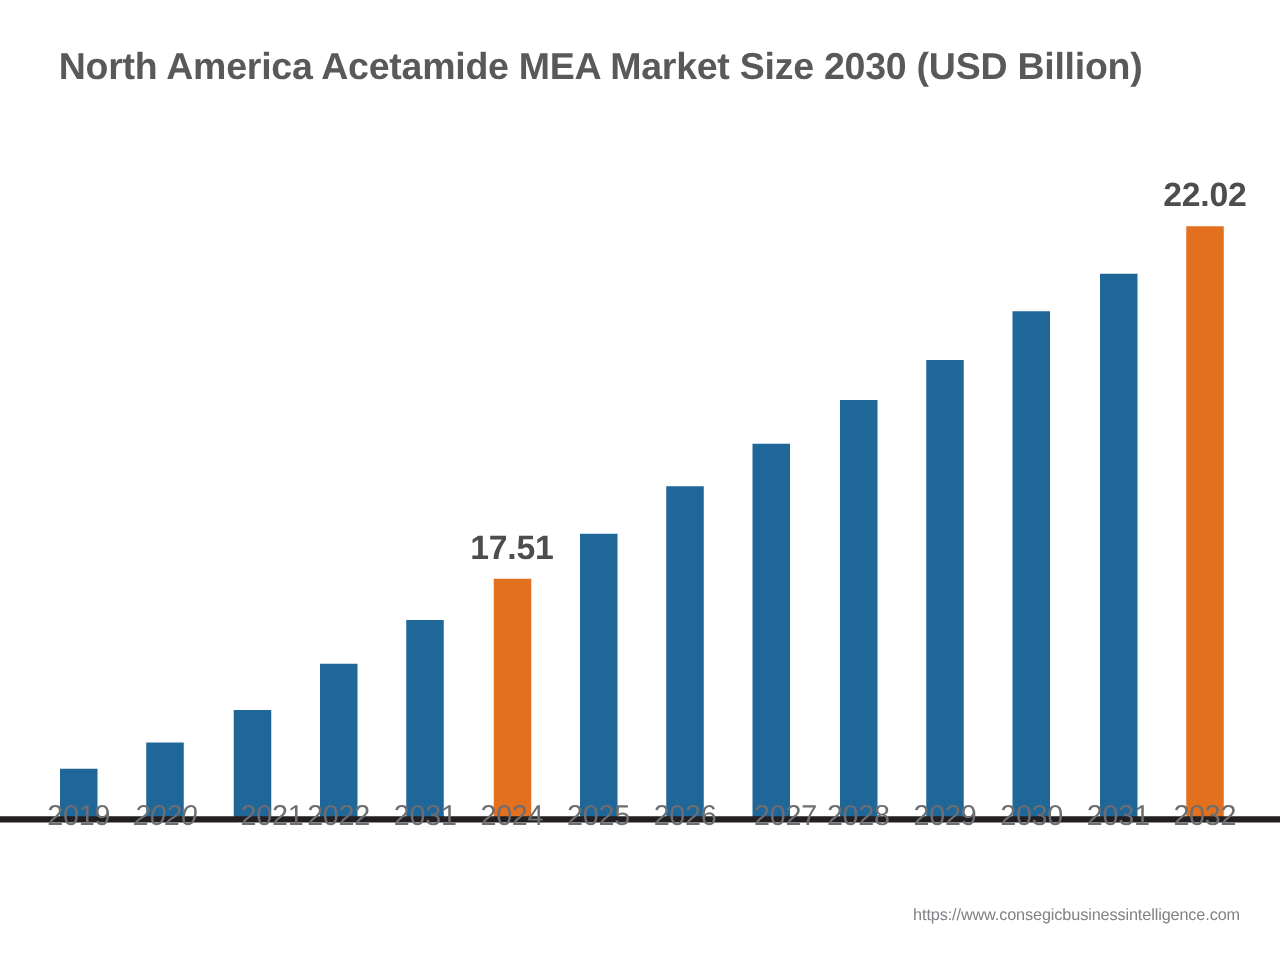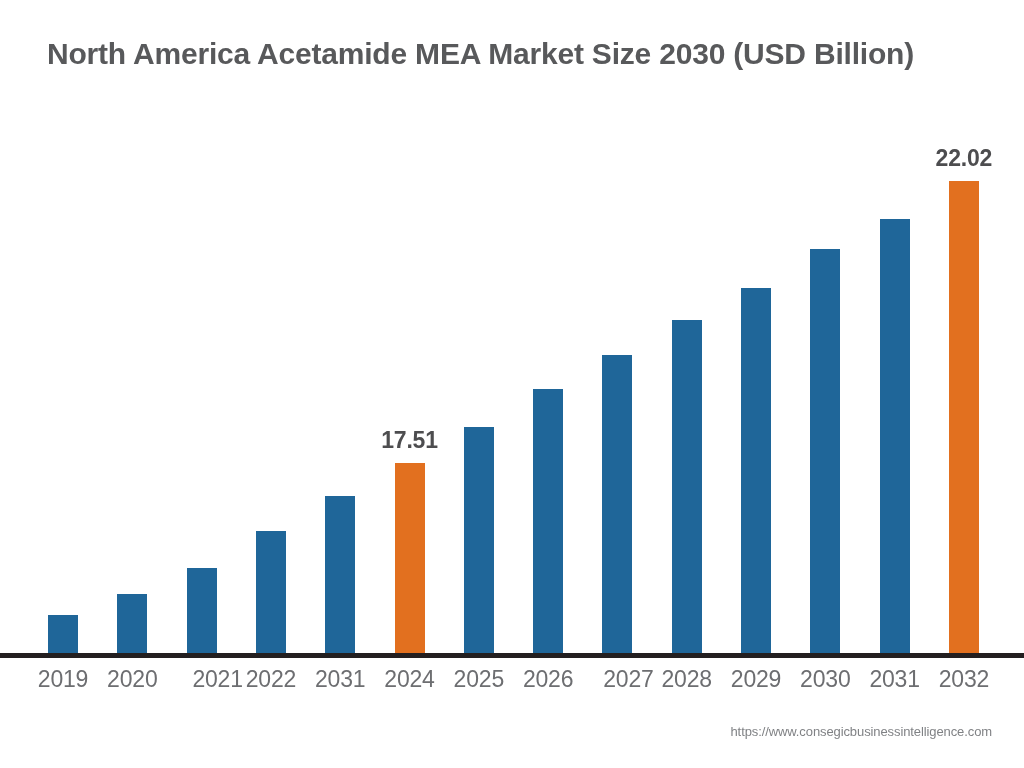--- a/index.html
+++ b/index.html
@@ -71,41 +71,41 @@
 
   .bar.series-blue .bar-rect { background: #1f6699; }
   .bar.series-orange .bar-rect { background: #e2701f; }
 
   .bar-value-label {
     position: absolute;
     left: 50%;
     transform: translateX(-50%);
     bottom: 100%;
     margin-bottom: 9px;
-    font-size: 23px;
+    font-size: 27px;
     font-weight: 700;
     color: #4d4d4f;
     white-space: nowrap;
     letter-spacing: -0.2px;
   }
 
   
   .axis-line {
     position: absolute;
     left: 0;
     top: 653px;
     width: 1024px;
     height: 5px;
     background: #231f20;
   }
 
   .axis-labels {
     position: absolute;
     left: 0;
-    top: 663px;
+    top: 636px;
     width: 1024px;
     height: 40px;
   }
 
   .axis-tick-label {
     position: absolute;
     top: 0;
     width: 92px;
     text-align: center;
     font-size: 23px;
@@ -178,21 +178,21 @@
           <div class="bar-rect"></div>
           <div class="bar-value-label">22.02</div>
         </div>
       </div>
   </div>
 
   <div class="axis-line"></div>
 
   <div class="axis-labels">
       <div class="axis-tick-label" style="left: 17px;">2019</div>
-      <div class="axis-tick-label" style="left: 86.3px;">2020</div>
+      <div class="axis-tick-label" style="left: 86.3px; font-style: italic;">2020</div>
       <div class="axis-tick-label" style="left: 155.6px; padding-left: 32px;">2021</div>
       <div class="axis-tick-label" style="left: 224.9px;">2022</div>
       <div class="axis-tick-label" style="left: 294.2px;">2031</div>
       <div class="axis-tick-label" style="left: 363.5px;">2024</div>
       <div class="axis-tick-label" style="left: 432.8px;">2025</div>
       <div class="axis-tick-label" style="left: 502.1px;">2026</div>
       <div class="axis-tick-label" style="left: 571.4px; padding-left: 22px;">2027</div>
       <div class="axis-tick-label" style="left: 640.7px;">2028</div>
       <div class="axis-tick-label" style="left: 710px;">2029</div>
       <div class="axis-tick-label" style="left: 779.3px;">2030</div>

